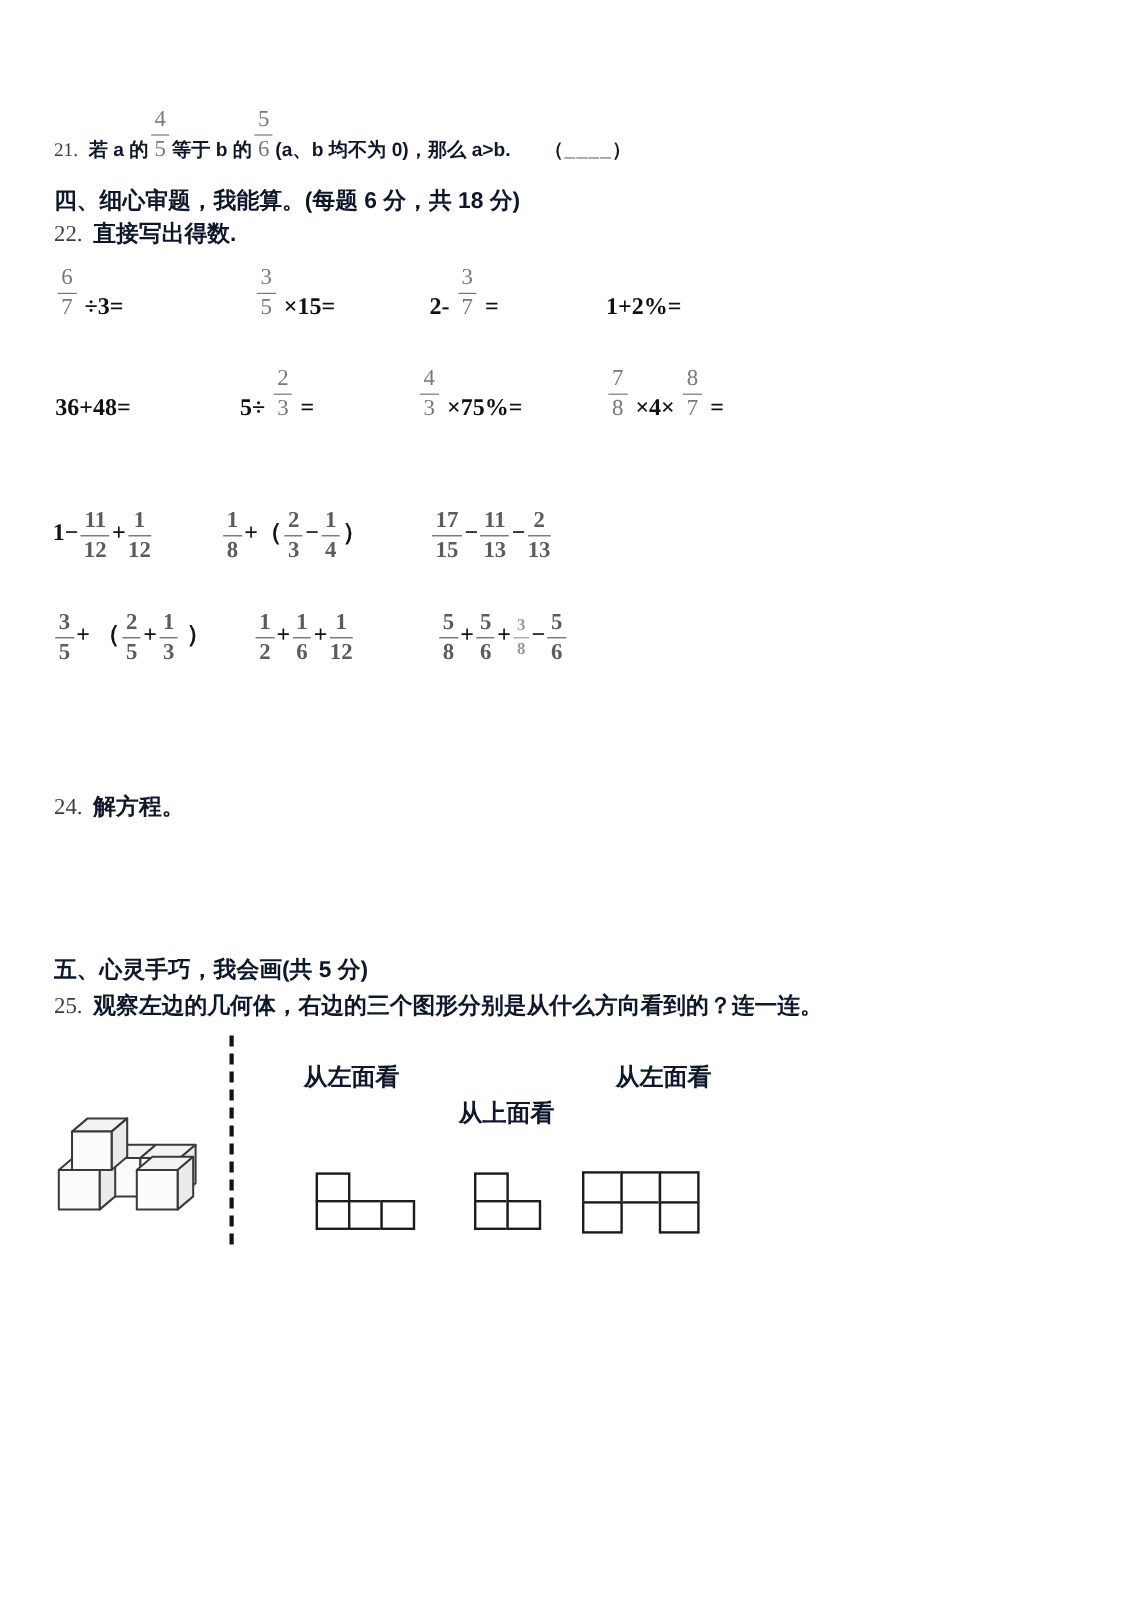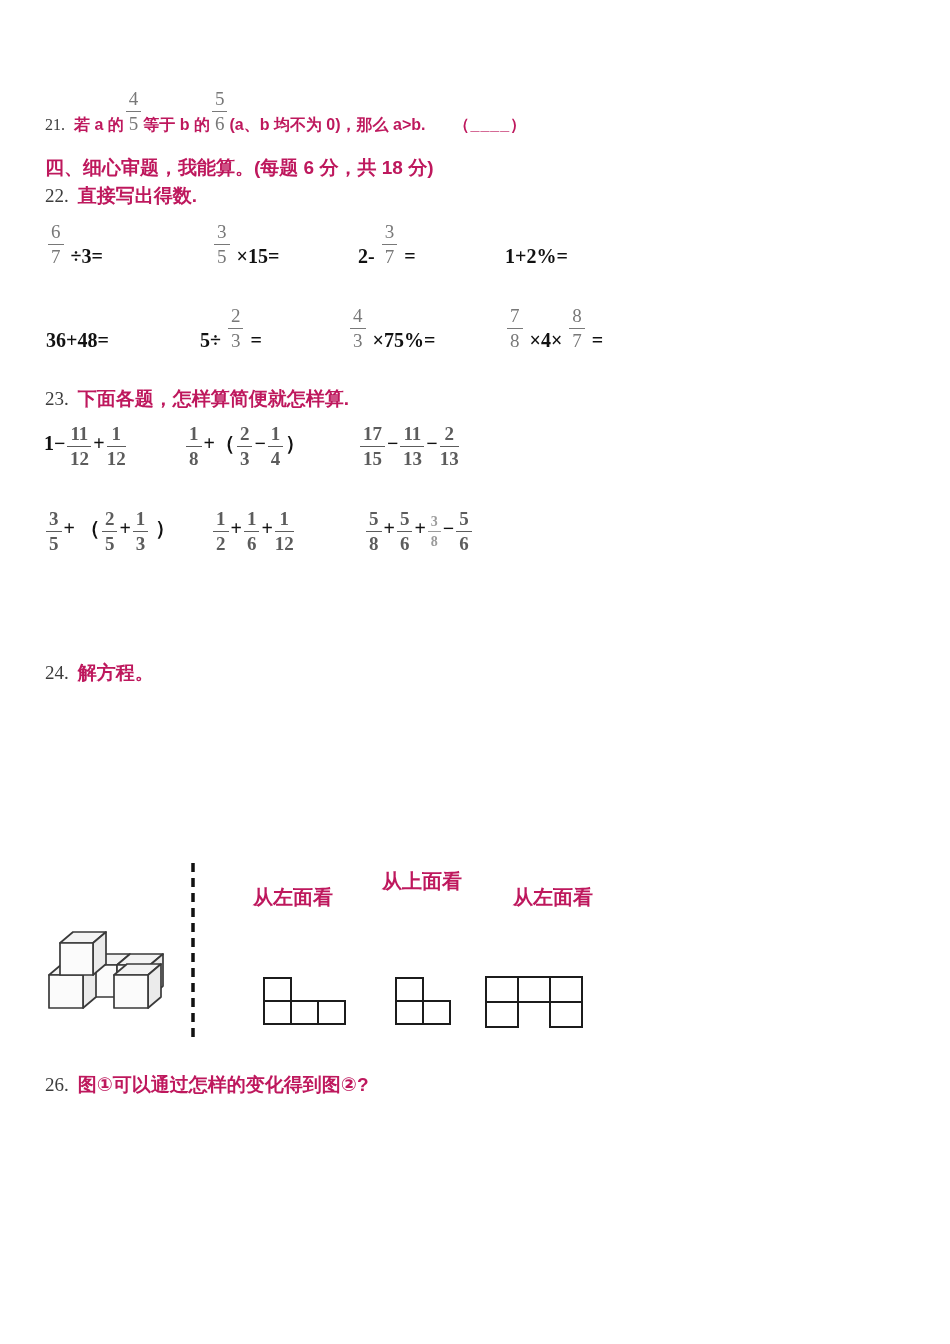--- a/index.html
+++ b/index.html
@@ -1,19 +1,19 @@
 <!DOCTYPE html>
 <html><head>
 <meta charset="utf-8">
 <style>
   html,body{margin:0;padding:0;background:#fff;}
   #page{position:relative;width:950px;height:1344px;background:#ffffff;overflow:hidden;
         font-family:"Liberation Serif","DejaVu Serif",serif;color:#1a1a1a;}
   .line{position:absolute;white-space:nowrap;font-size:19px;line-height:24px;}
-  .cn{font-family:"Liberation Sans","DejaVu Sans",sans-serif;font-weight:700;color:#be185d;}
+  .cn{font-family:"Liberation Sans","DejaVu Sans",sans-serif;font-weight:700;color:#0f172a;}
   .num-label{font-family:"Liberation Serif","DejaVu Serif",serif;font-weight:400;color:#3d3d3d;margin-right:9px;}
   .expr-row{position:absolute;left:0;width:950px;}
   .expr{position:absolute;bottom:0;white-space:nowrap;}
   .op{font-family:"Liberation Serif","DejaVu Serif","DejaVu Sans",serif;font-weight:700;
       font-size:20px;color:#111;white-space:pre;}
   .frac{display:inline-block;text-align:center;vertical-align:baseline;
         font-size:19px;line-height:22px;color:#787878;padding:0 2px;}
   .frac .fn{display:block;border-bottom:1.6px solid currentColor;padding:0 3px 1px;}
   .frac .fd{display:block;padding-top:1px;}
   .mid .frac{vertical-align:middle;font-weight:bold;}
@@ -50,38 +50,41 @@
     <span class="expr" style="left:358px"><span class="op">2- </span><span class="frac"><span class="fn">3</span><span class="fd">7</span></span><span class="op"> =</span></span>
     <span class="expr" style="left:505px"><span class="op">1+2%=</span></span>
   </div>
   <div class="expr-row" style="top:304px;height:48px">
     <span class="expr" style="left:46px"><span class="op">36+48=</span></span>
     <span class="expr" style="left:200px"><span class="op">5÷ </span><span class="frac"><span class="fn">2</span><span class="fd">3</span></span><span class="op"> =</span></span>
     <span class="expr" style="left:348px"><span class="frac"><span class="fn">4</span><span class="fd">3</span></span><span class="op"> ×75%=</span></span>
     <span class="expr" style="left:505px"><span class="frac"><span class="fn">7</span><span class="fd">8</span></span><span class="op"> ×4× </span><span class="frac"><span class="fn">8</span><span class="fd">7</span></span><span class="op"> =</span></span>
   </div>
 
-  <div class="line" style="left:45px;top:387px">
-    <span class="num-label">23.</span><span class="cn">下面各题，怎样算简便就怎样算.</span>
-  </div>
   <div class="expr-row mid q23f" style="top:422px;height:48px">
     <span class="expr" style="left:44px"><span class="op">1−</span><span class="frac"><span class="fn">11</span><span class="fd">12</span></span><span class="op">+</span><span class="frac"><span class="fn">1</span><span class="fd">12</span></span></span>
     <span class="expr" style="left:184px"><span class="frac"><span class="fn">1</span><span class="fd">8</span></span><span class="op">+（</span><span class="frac"><span class="fn">2</span><span class="fd">3</span></span><span class="op">−</span><span class="frac"><span class="fn">1</span><span class="fd">4</span></span><span class="op">）</span></span>
     <span class="expr" style="left:358px"><span class="frac"><span class="fn">17</span><span class="fd">15</span></span><span class="op">−</span><span class="frac"><span class="fn">11</span><span class="fd">13</span></span><span class="op">−</span><span class="frac"><span class="fn">2</span><span class="fd">13</span></span></span>
   </div>
   <div class="expr-row mid q23f" style="top:507px;height:48px">
     <span class="expr" style="left:44px"><span class="frac"><span class="fn">3</span><span class="fd">5</span></span><span class="op">+ （</span><span class="frac"><span class="fn">2</span><span class="fd">5</span></span><span class="op">+</span><span class="frac"><span class="fn">1</span><span class="fd">3</span></span><span class="op"> ）</span></span>
     <span class="expr" style="left:211px"><span class="frac"><span class="fn">1</span><span class="fd">2</span></span><span class="op">+</span><span class="frac"><span class="fn">1</span><span class="fd">6</span></span><span class="op">+</span><span class="frac"><span class="fn">1</span><span class="fd">12</span></span></span>
     <span class="expr" style="left:364px"><span class="frac"><span class="fn">5</span><span class="fd">8</span></span><span class="op">+</span><span class="frac"><span class="fn">5</span><span class="fd">6</span></span><span class="op">+</span><span class="frac small"><span class="fn">3</span><span class="fd">8</span></span><span class="op">−</span><span class="frac"><span class="fn">5</span><span class="fd">6</span></span></span>
   </div>
 
   <div class="line" style="left:45px;top:661px">
     <span class="num-label">24.</span><span class="cn">解方程。</span>
   </div>
 
+  <div class="line" style="left:45px;top:797px">
+    <span class="cn">五、心灵手巧，我会画(共 5 分)</span>
+  </div>
+  <div class="line" style="left:45px;top:827px">
+    <span class="num-label">25.</span><span class="cn">观察左边的几何体，右边的三个图形分别是从什么方向看到的？连一连。</span>
+  </div>
 
   <svg style="left:30px;top:860px" width="600" height="185" viewBox="0 0 600 185">
     <g stroke="#3a3a3a" stroke-width="1.7" stroke-linejoin="round">
 
       <polygon points="54,105 67,94 100,94 87,105" fill="#f3f3f3"></polygon>
       <rect x="54" y="105" width="33" height="32" fill="#fbfbfb"></rect>
 
       <polygon points="87,105 100,94 133,94 120,105" fill="#f3f3f3"></polygon>
       <polygon points="120,105 133,94 133,126 120,137" fill="#ebebeb"></polygon>
       <rect x="87" y="105" width="33" height="32" fill="#fbfbfb"></rect>
@@ -95,21 +98,21 @@
       <rect x="30" y="83" width="33" height="32" fill="#fbfbfb"></rect>
 
       <polygon points="84,115 97,104 131,104 118,115" fill="#f3f3f3"></polygon>
       <polygon points="118,115 131,104 131,137 118,148" fill="#ebebeb"></polygon>
       <rect x="84" y="115" width="34" height="33" fill="#fbfbfb"></rect>
     </g>
     <line x1="163" y1="3" x2="163" y2="180" stroke="#111" stroke-width="3.5" stroke-dasharray="9,6"></line>
   </svg>
 
   <span class="view-label cn" style="left:253px;top:884px">从左面看</span>
-  <span class="view-label cn" style="left:382px;top:868px">从上面看</span>
+  <span class="view-label cn" style="left:382px;top:914px">从上面看</span>
   <span class="view-label cn" style="left:513px;top:884px">从左面看</span>
 
   <div class="shape" style="left:263px;top:977px">
       <div class="cell" style="left: 0px; top: 0px; width: 29px; height: 25px;"></div>
       <div class="cell" style="left: 0px; top: 23px; width: 29px; height: 25px;"></div>
       <div class="cell" style="left: 27px; top: 23px; width: 29px; height: 25px;"></div>
       <div class="cell" style="left: 54px; top: 23px; width: 29px; height: 25px;"></div>
     </div>
   <div class="shape" style="left:395px;top:977px">
       <div class="cell" style="left: 0px; top: 0px; width: 29px; height: 25px;"></div>
@@ -117,17 +120,14 @@
       <div class="cell" style="left: 27px; top: 23px; width: 29px; height: 25px;"></div>
     </div>
   <div class="shape" style="left:485px;top:976px">
       <div class="cell" style="left: 0px; top: 0px; width: 34px; height: 27px;"></div>
       <div class="cell" style="left: 32px; top: 0px; width: 34px; height: 27px;"></div>
       <div class="cell" style="left: 64px; top: 0px; width: 34px; height: 27px;"></div>
       <div class="cell" style="left: 0px; top: 25px; width: 34px; height: 27px;"></div>
       <div class="cell" style="left: 64px; top: 25px; width: 34px; height: 27px;"></div>
     </div>
 
-  <div class="line" style="left:45px;top:1073px">
-    <span class="num-label">26.</span><span class="cn">图①可以通过怎样的变化得到图②?</span>
-  </div>
 
 </div>
 
 </body></html>

